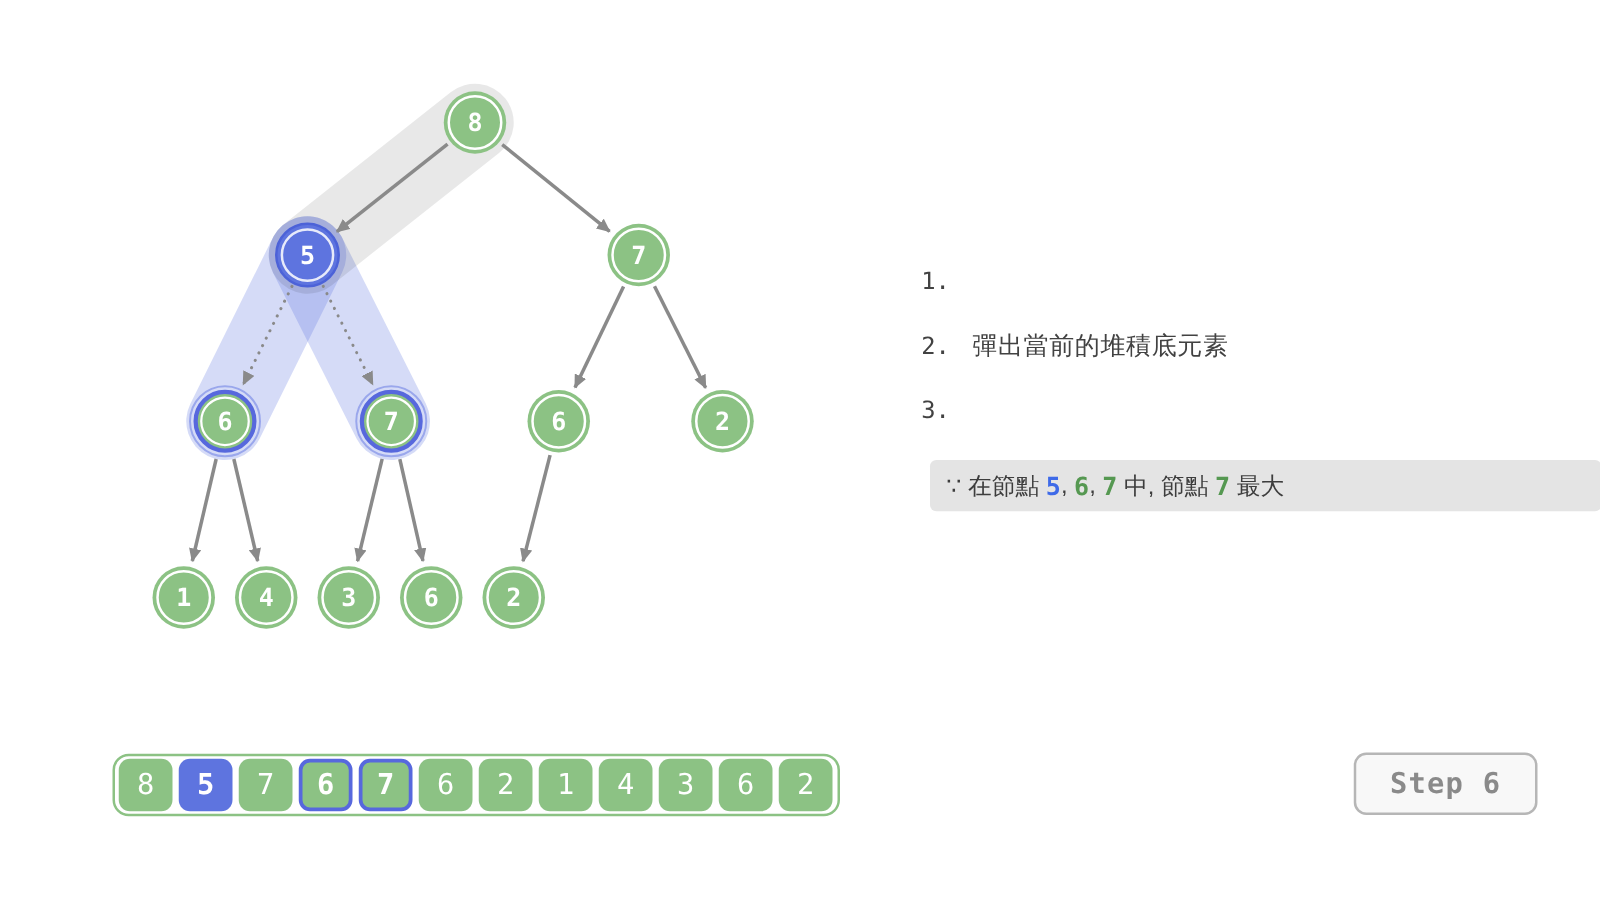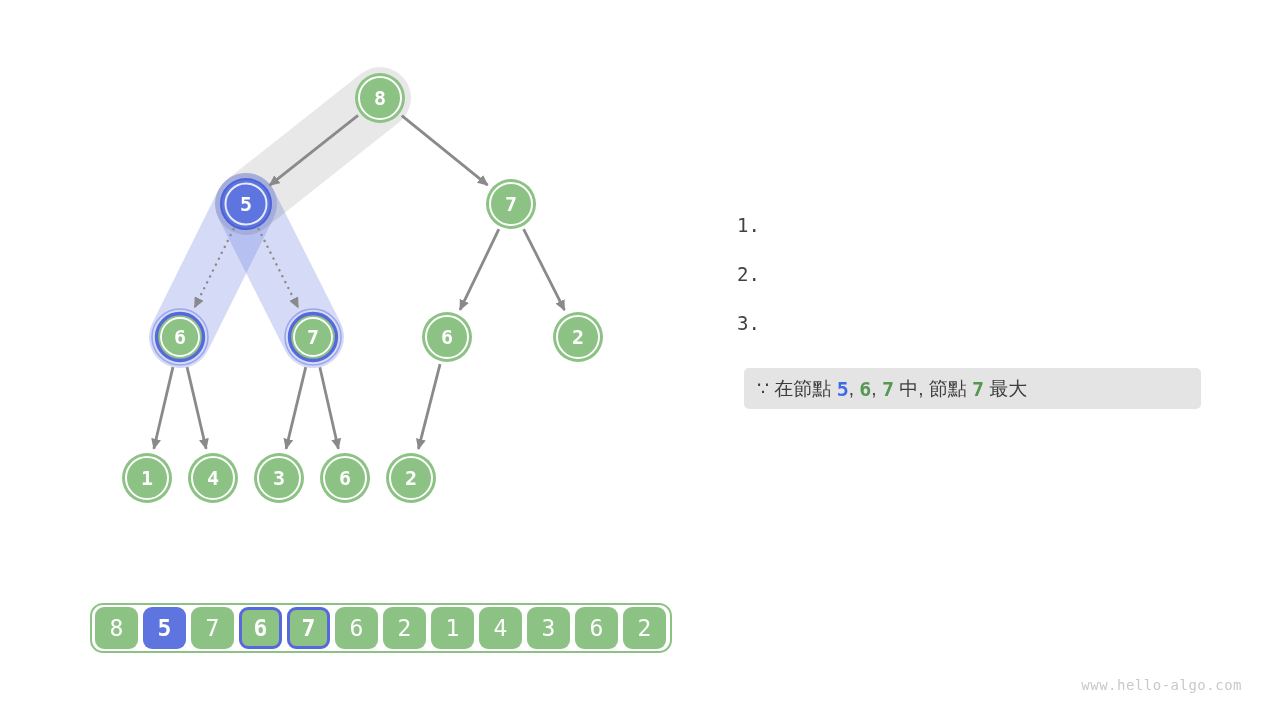--- a/index.html
+++ b/index.html
@@ -15,21 +15,21 @@
   
   .panel-title {
     position:absolute; left:737px; top:143px;
     font-size:22px; font-weight:bold; color:#3c3c3c; letter-spacing:1px;
   }
   .steps { position:absolute; left:737px; top:214px; }
   .step-line { display:flex; align-items:baseline; gap:18px; margin-bottom:27px; font-size:20px; color:#424242; }
   .step-marker { font-family:"DejaVu Sans Mono","Liberation Mono",monospace; font-size:19px; color:#424242; }
   .step-text { letter-spacing:0.5px; }
   .note-box {
-    position:absolute; left:744px; top:368px; width:457px; height:41px;
+    position:absolute; left:744px; top:368px; width:537px; height:41px;
     background:#e4e4e4; border-radius:5px; box-sizing:border-box;
     display:flex; align-items:center; padding-left:13px;
     font-size:19px; color:#3d3d3d;
   }
   .seg { white-space:pre; }
   .seg-blue, .seg-green {
     font-family:"DejaVu Sans Mono","Liberation Mono",monospace;
     font-weight:bold; font-size:20px;
   }
   .seg-blue  { color:#3e6ae8; }
@@ -151,20 +151,21 @@
       </g>
     </svg>
 
 
   <div class="steps" id="steps-list">
       <div class="step-line">
         <span class="step-marker">1.</span>
       </div>
       <div class="step-line">
         <span class="step-marker">2.</span>
+        <span class="step-text">彈出當前的堆積底元素</span>
       </div>
       <div class="step-line">
         <span class="step-marker">3.</span>
       </div>
     </div>
 
   <div class="note-box" id="note-box">
       <span class="seg">∵ 在節點 </span>
       <span class="seg seg-blue">5</span>
       <span class="seg">, </span>
@@ -184,16 +185,16 @@
       <div class="cell cell-ring">7</div>
       <div class="cell cell-green">6</div>
       <div class="cell cell-green">2</div>
       <div class="cell cell-green">1</div>
       <div class="cell cell-green">4</div>
       <div class="cell cell-green">3</div>
       <div class="cell cell-green">6</div>
       <div class="cell cell-green">2</div>
     </div>
 
-
-  <div class="watermark">www.hello-algo.com</div>
+  <div class="step-badge">Step 6</div>
+
 
 </div>
 
 </body></html>

